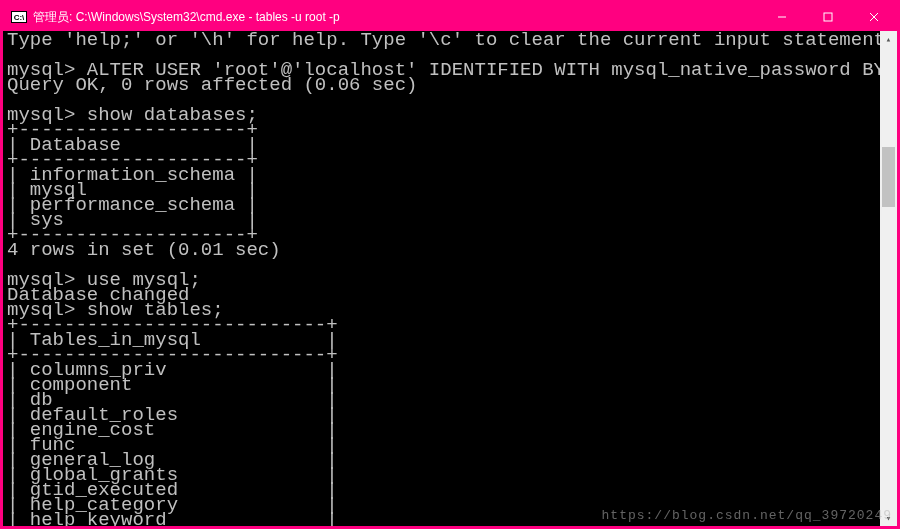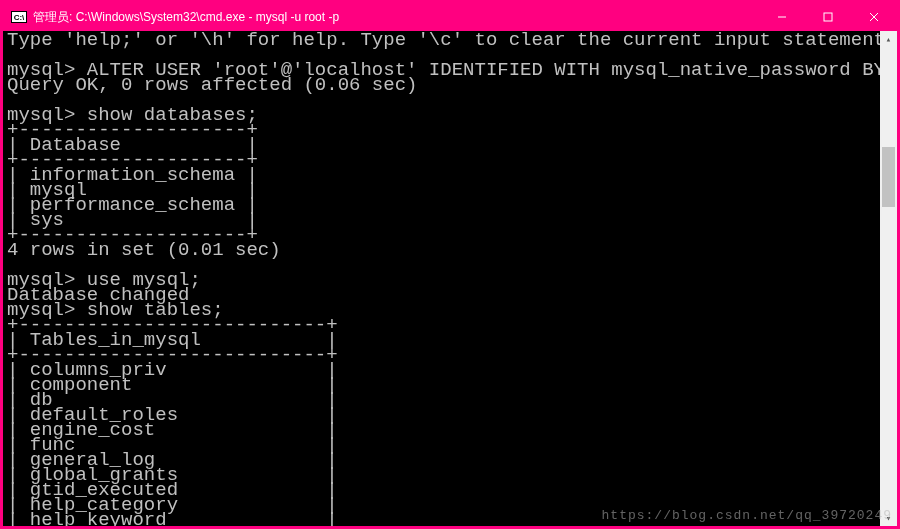--- a/index.html
+++ b/index.html
@@ -125,21 +125,21 @@
 </style>
 </head>
 <body>
 
 <div class="window">
 
   <div class="titlebar">
     <span class="icon-box">
       <span class="cmd-icon">C:\</span>
     </span>
-    <span class="title-text">管理员: C:\Windows\System32\cmd.exe - mysql  -u root -p</span>
+    <span class="title-text">管理员: C:\Windows\System32\cmd.exe - tables  -u root -p</span>
     <span class="spacer"></span>
     <div class="win-controls">
       <div class="win-btn">
         <svg width="10" height="10">
             <line x1="1" y1="5" x2="9" y2="5" stroke-width="1"></line>
           </svg>
       </div>
       <div class="win-btn">
         <svg width="10" height="10">
             <rect x="1" y="1" width="8" height="8" fill="none" stroke-width="1"></rect>

